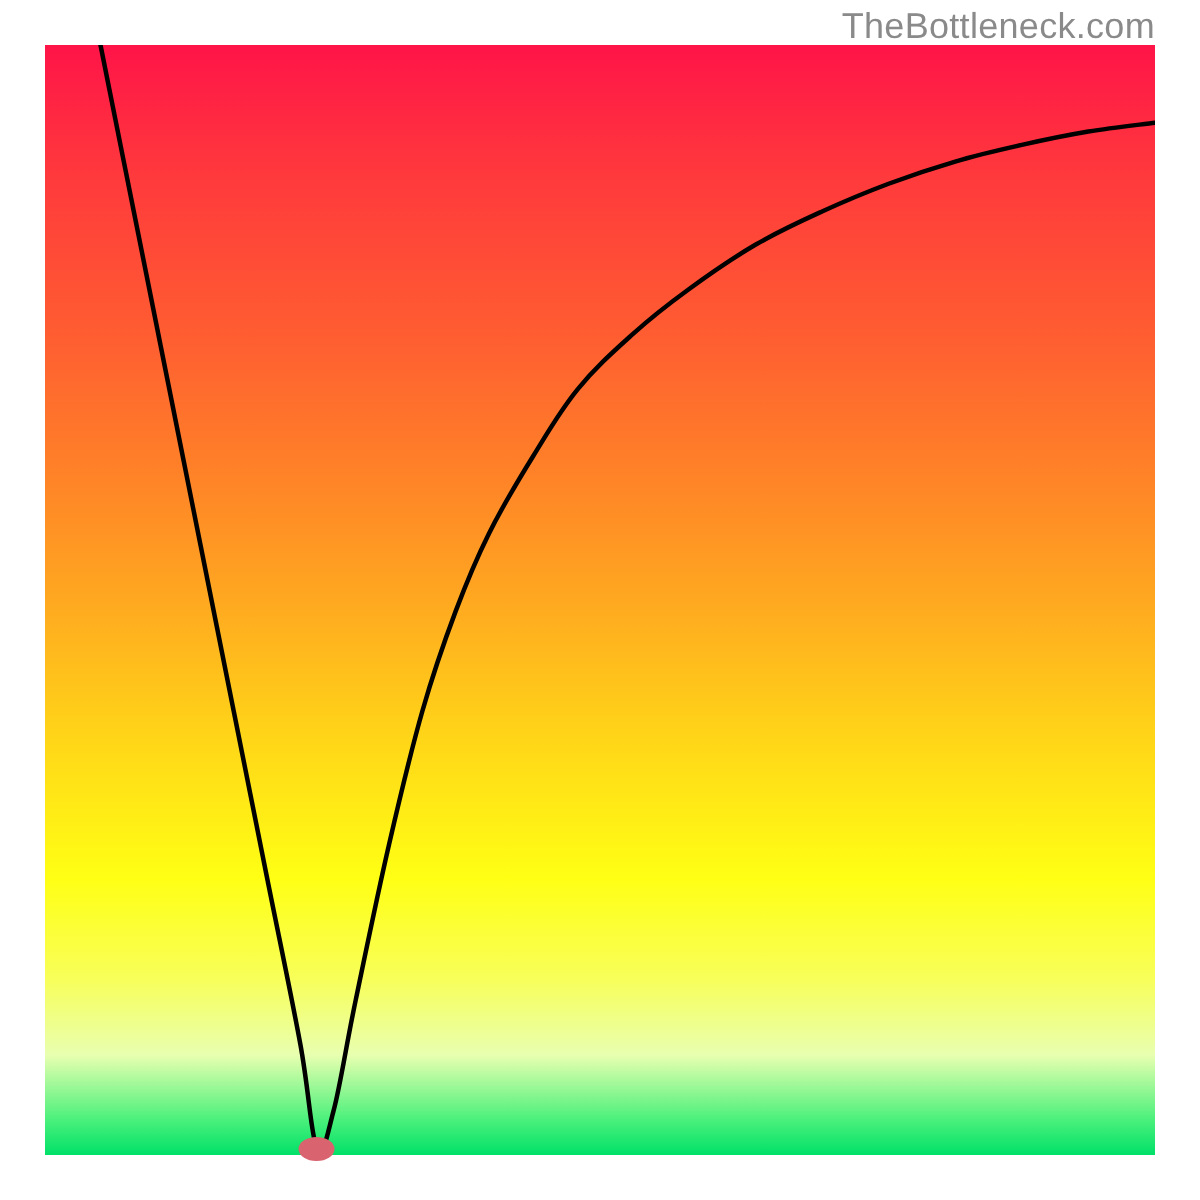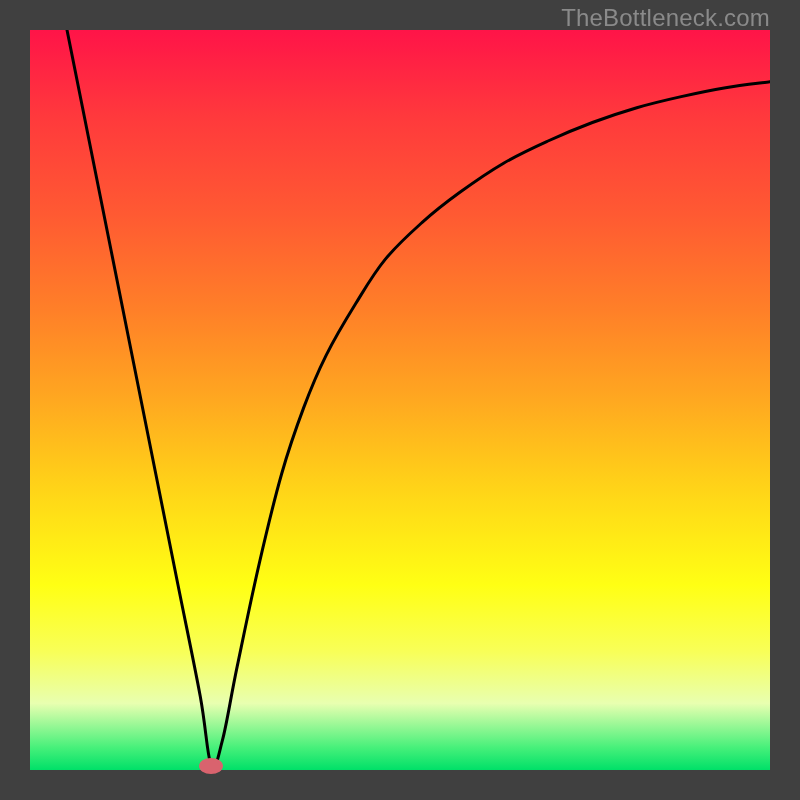--- a/index.html
+++ b/index.html
@@ -8,21 +8,21 @@
     width: 800px;
     height: 800px;
     background: #000;
     font-family: Arial, Helvetica, sans-serif;
     overflow: hidden;
   }
   .frame {
     position: relative;
     width: 800px;
     height: 800px;
-    background: #404040;
+    background: #ffffff;
   }
   .plot {
     position: absolute;
     left: 30px;
     top: 30px;
     width: 740px;
     height: 740px;
     background: linear-gradient(
       to bottom,
       #ff1448 0%,

